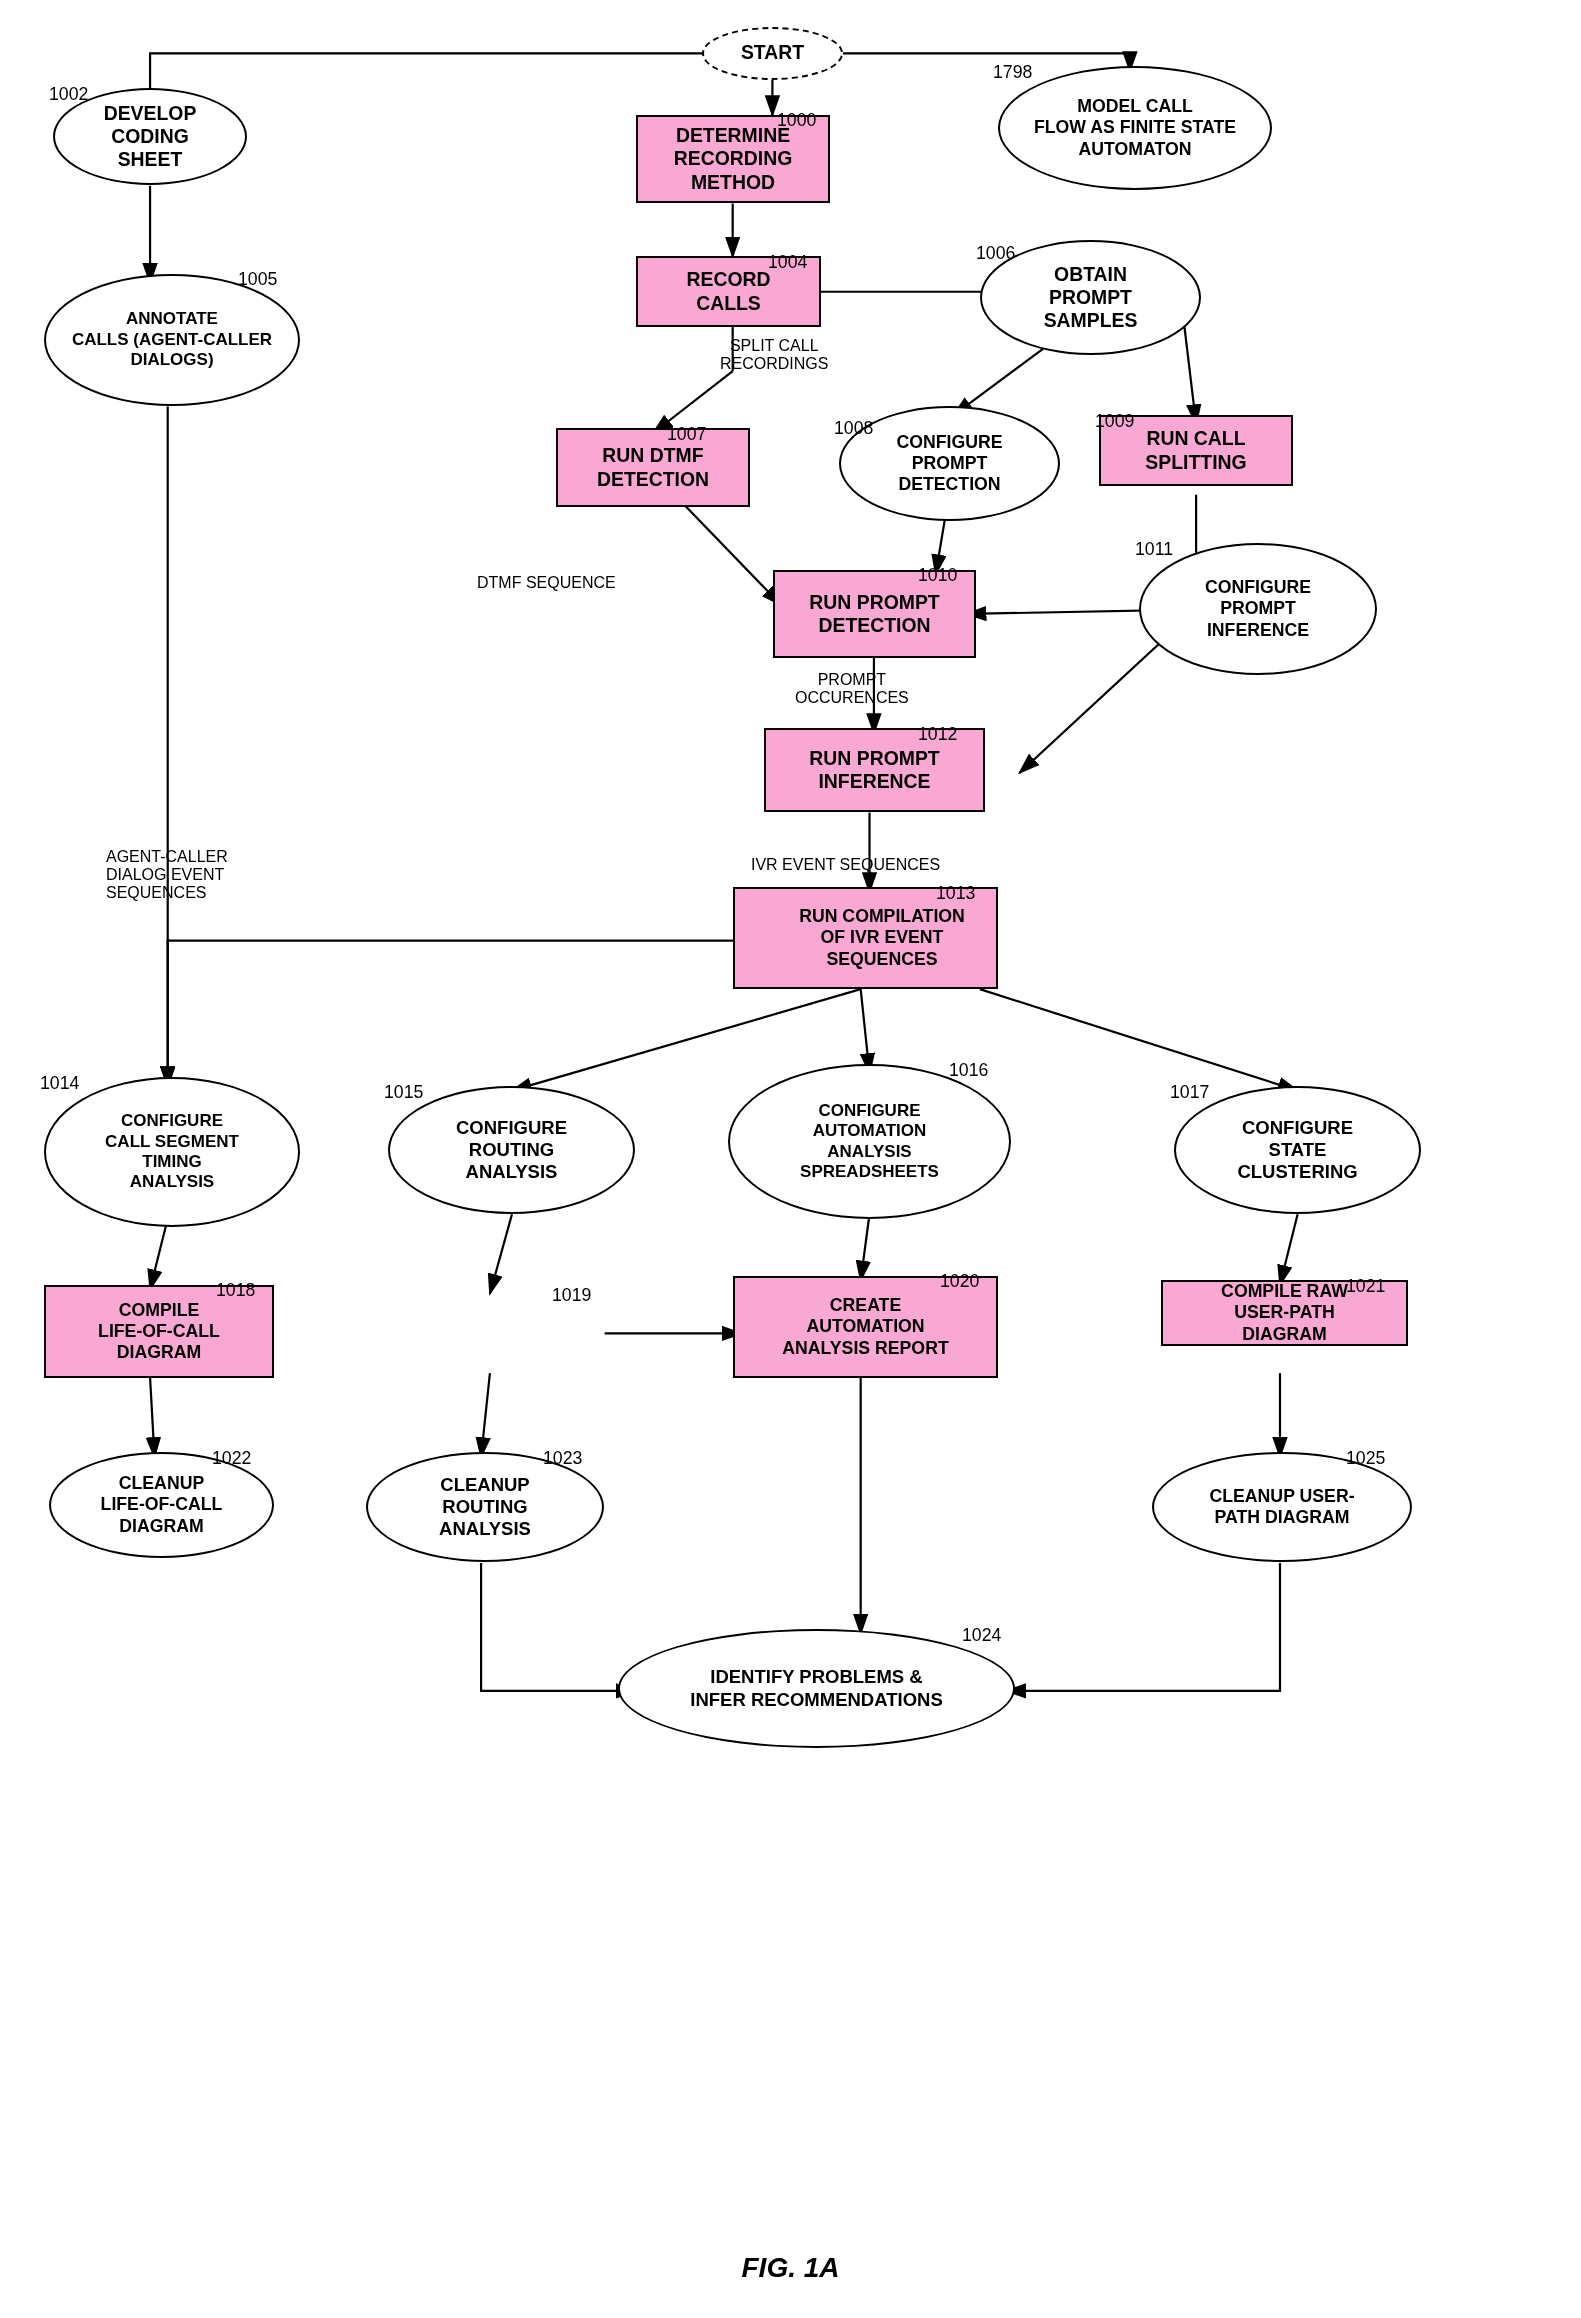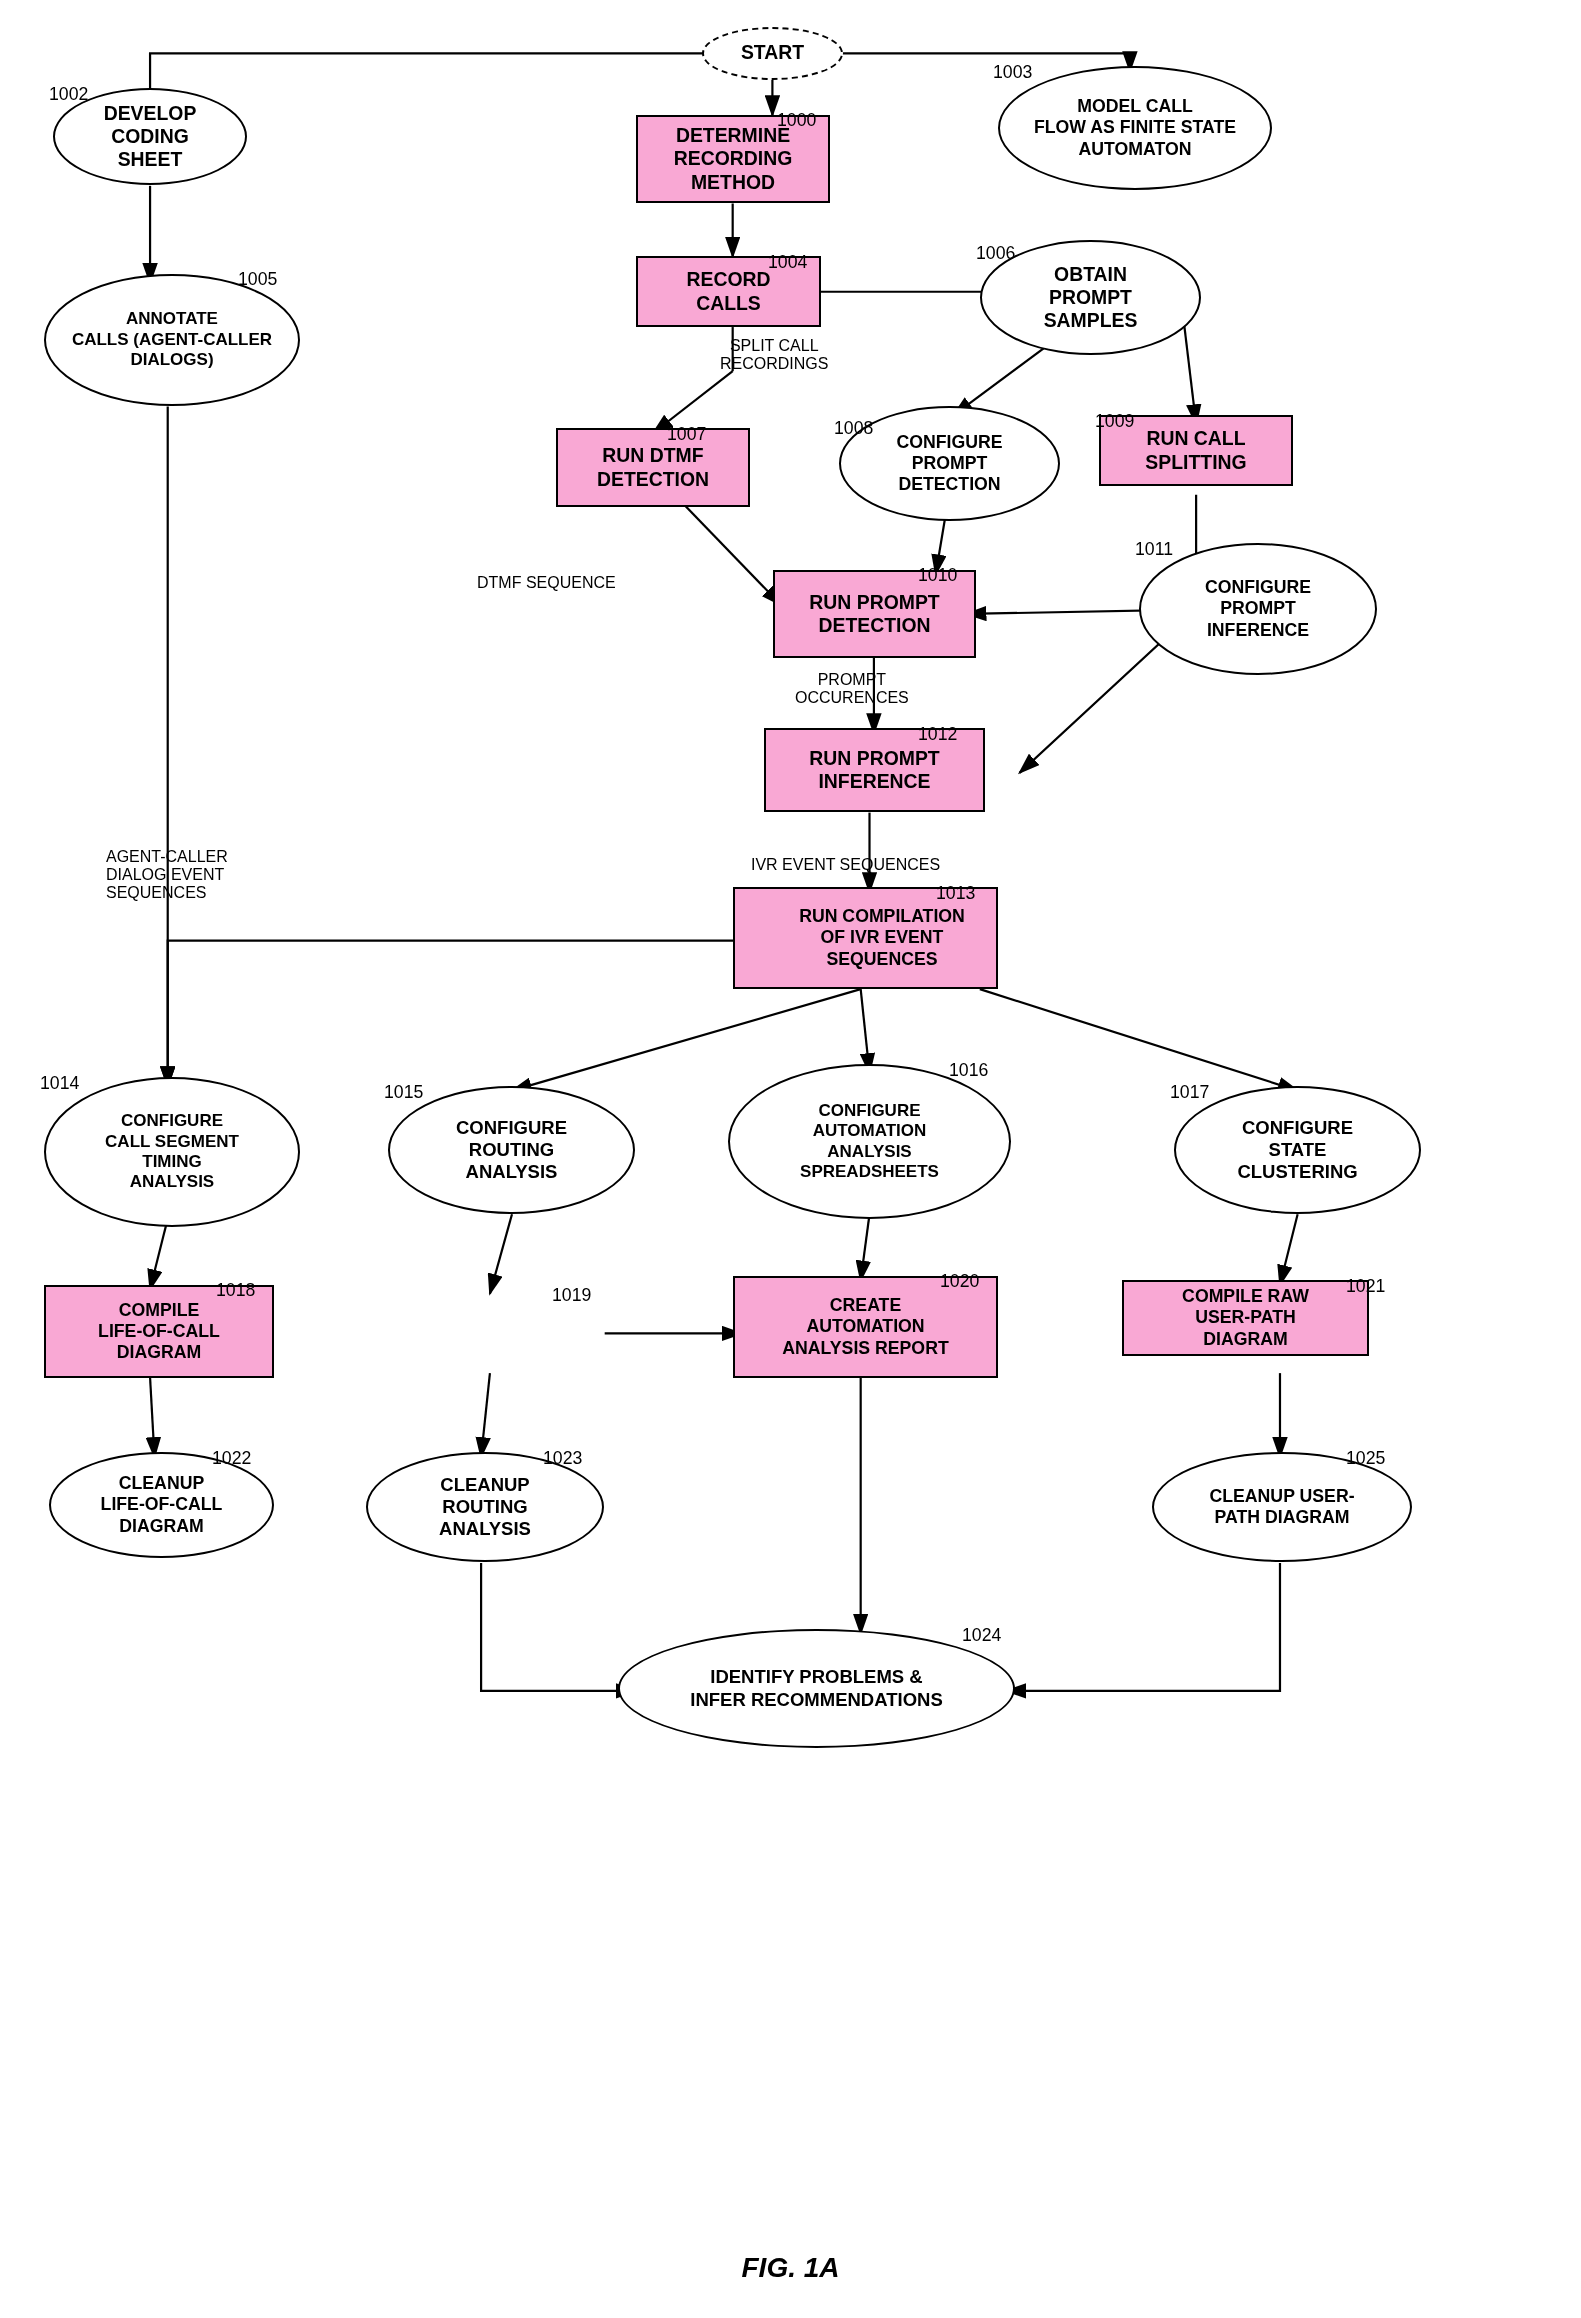--- a/index.html
+++ b/index.html
@@ -163,21 +163,21 @@
   <span class="node-number" style="left:777px; top:110px;">1000</span>
 
   <div class="node node-ellipse" style="left:53px; top:88px; width:194px; height:97px;">
     <span>DEVELOP<br>CODING<br>SHEET</span>
   </div>
   <span class="node-number" style="left:49px; top:84px;">1002</span>
 
   <div class="node node-ellipse" style="left:998px; top:66px; width:274px; height:124px; font-size:17.7px;">
     <span>MODEL CALL<br>FLOW AS FINITE STATE<br>AUTOMATON</span>
   </div>
-  <span class="node-number" style="left:993px; top:62px;">1003</span>
+  <span class="node-number" style="left:993px; top:62px;">1798</span>
 
   <div class="node node-rect" style="left:636px; top:256px; width:185px; height:71px;">
     <span>RECORD<br>CALLS</span>
   </div>
   <span class="node-number" style="left:768px; top:252px;">1004</span>
 
   <div class="label" style="left:720px; top:337px; font-size:16px;">SPLIT CALL<br>RECORDINGS</div>
 
   <div class="node node-ellipse" style="left:44px; top:274px; width:256px; height:132px; font-size:17px;">
     <span>ANNOTATE<br>CALLS (AGENT-CALLER<br>DIALOGS)</span>
@@ -257,21 +257,21 @@
   </div>
   <span class="node-number" style="left:216px; top:1280px;">1018</span>
 
   <span class="node-number" style="left:552px; top:1285px;">1019</span>
 
   <div class="node node-rect" style="left:733px; top:1276px; width:265px; height:102px; font-size:17.7px;">
     <span>CREATE<br>AUTOMATION<br>ANALYSIS REPORT</span>
   </div>
   <span class="node-number" style="left:940px; top:1271px;">1020</span>
 
-  <div class="node node-rect" style="left:1122px; top:1280px; width:247px; height:76px; font-size:17.7px;">
+  <div class="node node-rect" style="left:1161px; top:1280px; width:247px; height:66px; font-size:17.7px;">
     <span>COMPILE RAW<br>USER-PATH<br>DIAGRAM</span>
   </div>
   <span class="node-number" style="left:1346px; top:1276px;">1021</span>
 
   <div class="node node-ellipse" style="left:49px; top:1452px; width:225px; height:106px; font-size:17.7px;">
     <span>CLEANUP<br>LIFE-OF-CALL<br>DIAGRAM</span>
   </div>
   <span class="node-number" style="left:212px; top:1448px;">1022</span>
 
   <div class="node node-ellipse" style="left:366px; top:1452px; width:238px; height:110px; font-size:18.5px;">

